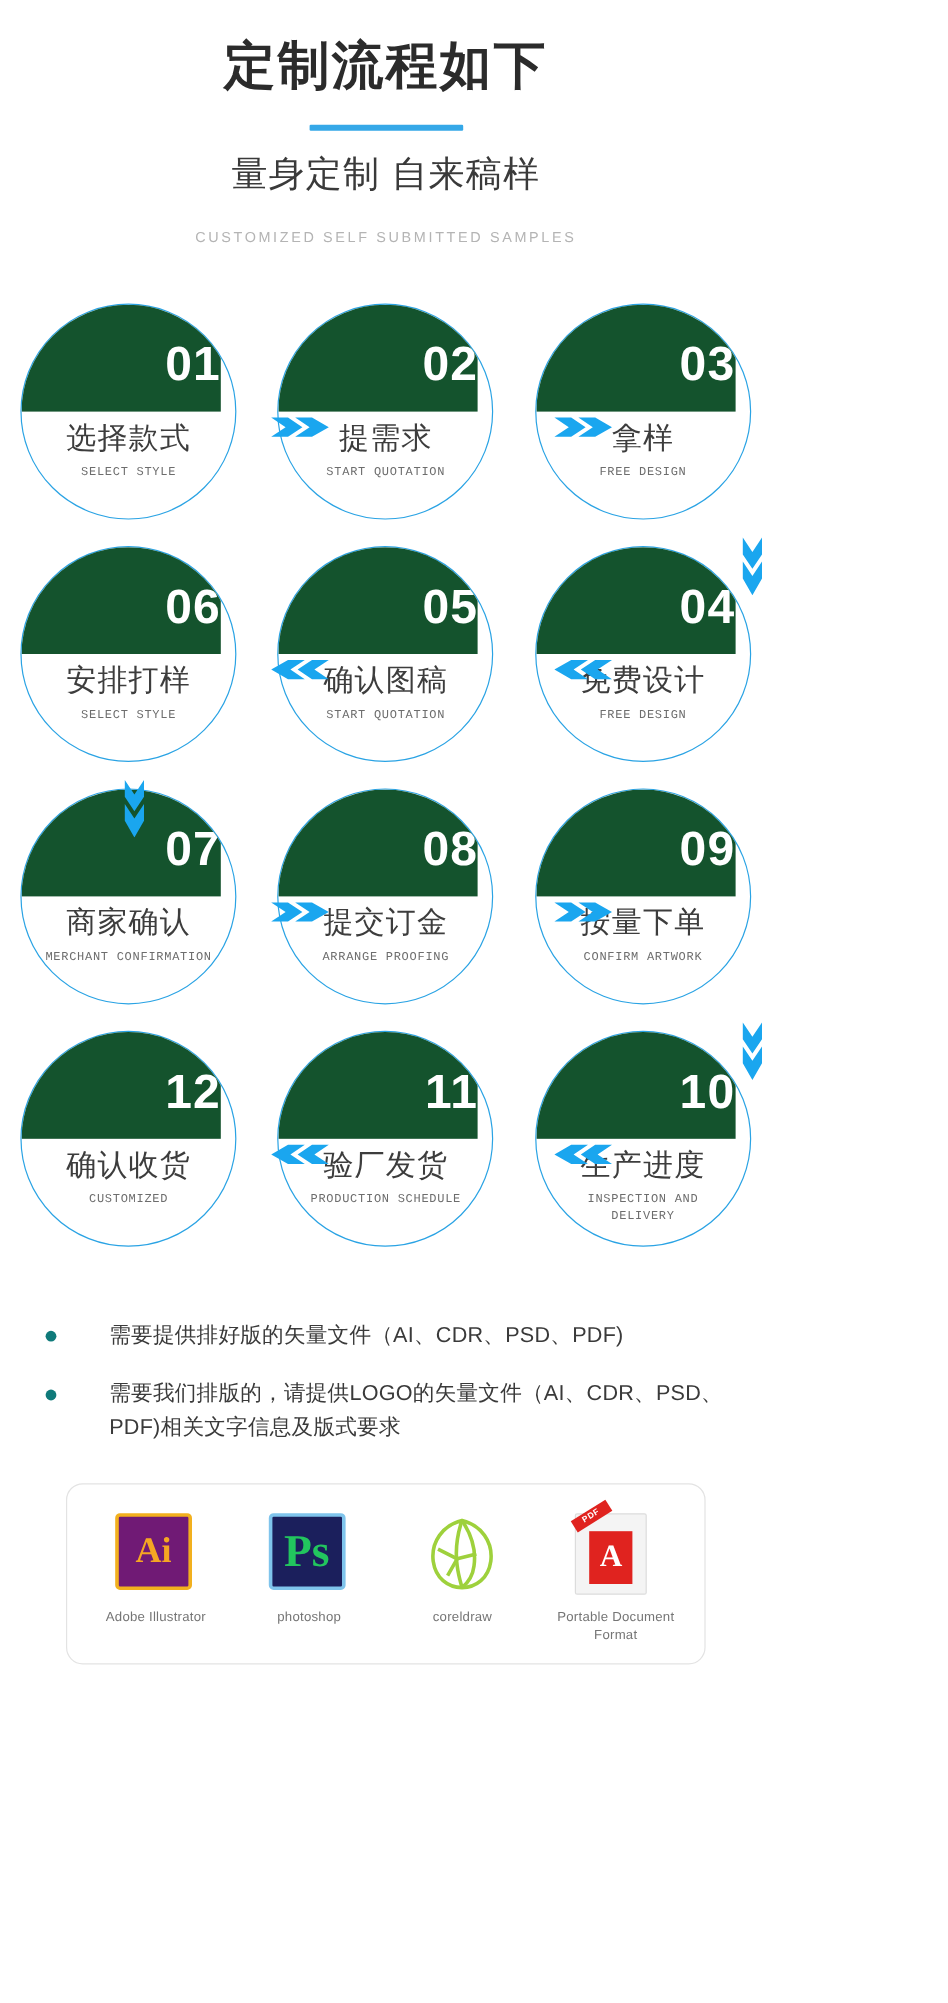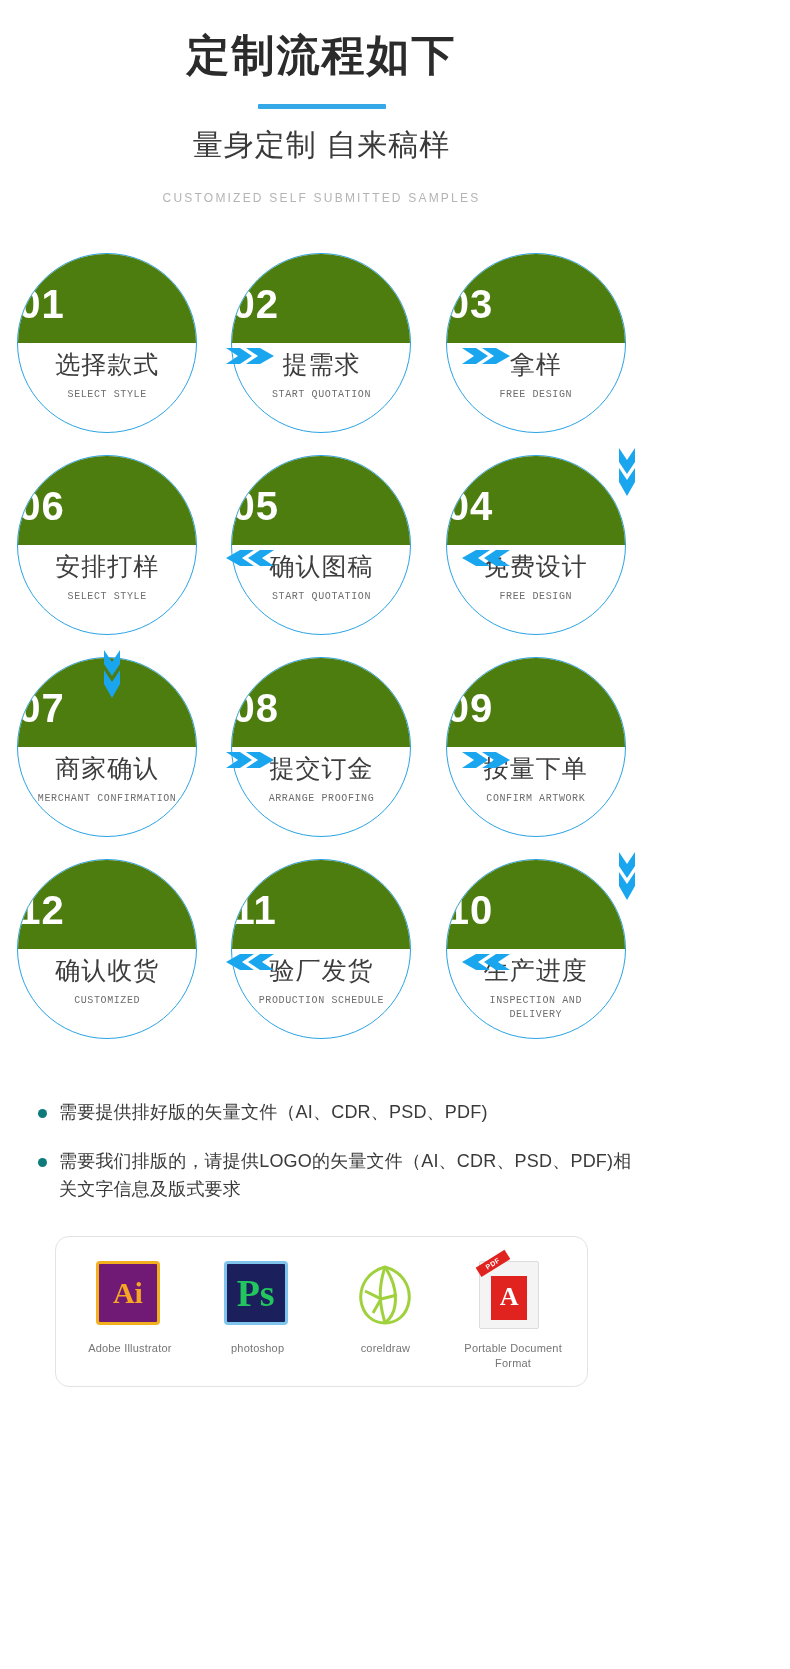--- a/index.html
+++ b/index.html
@@ -68,23 +68,23 @@
   .node{
     width:180px;height:180px;
     border-radius:50%;
     border:1.5px solid #2aa3e4;
     background:#ffffff;
     position:relative;
     overflow:hidden;
     box-sizing:border-box;
   }
   .node .top{
-    position:absolute;left:0;right:0;top:0;height:50%;
-    background:#4d7c0f;
-    display:flex;align-items:center;justify-content:flex-start;
+    position:absolute;left:0;right:12px;top:0;height:50%;
+    background:#14532d;
+    display:flex;align-items:center;justify-content:flex-end;
   }
   .node .num{
     color:#ffffff;
     font-size:40px;
     font-weight:bold;
     letter-spacing:1px;
     line-height:1;
     margin-top:12px;
   }
   .node .bottom{
@@ -137,20 +137,21 @@
   .dot{
     width:9px;height:9px;border-radius:50%;
     background:#0f7a7a;
     margin-top:10px;margin-right:12px;flex:0 0 auto;
   }
   .note-txt{
     font-size:18px;
     color:#3a3a3a;
     line-height:1.55;
     letter-spacing:0.2px;
+    margin-left:32px;
   }
 
   
   .soft-wrap{
     margin:32px 55px 0 55px;
     border:1px solid #e3e3e3;
     border-radius:14px;
     padding:24px 10px 16px 10px;
     display:flex;
     justify-content:space-around;

